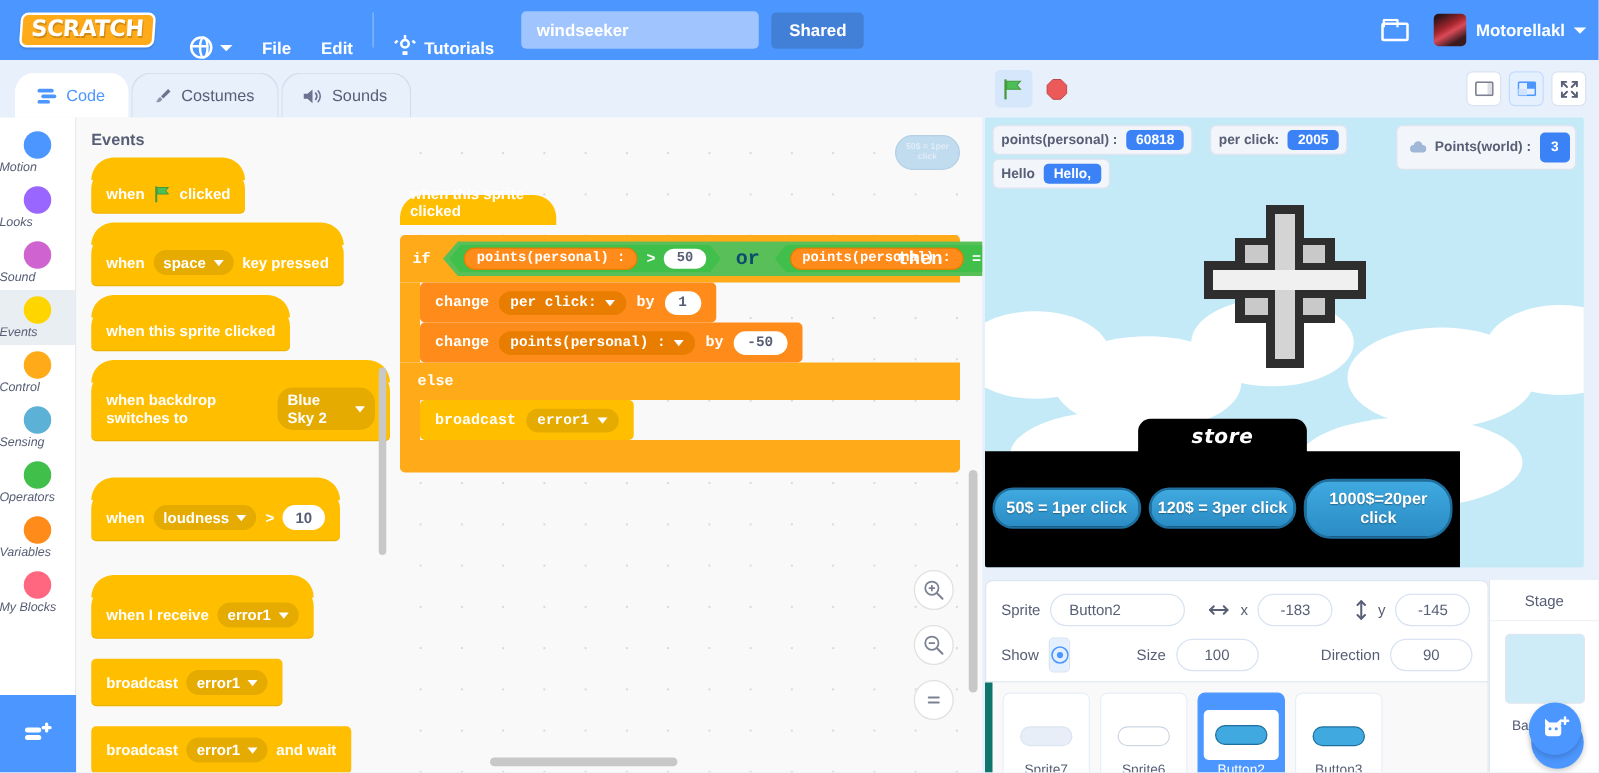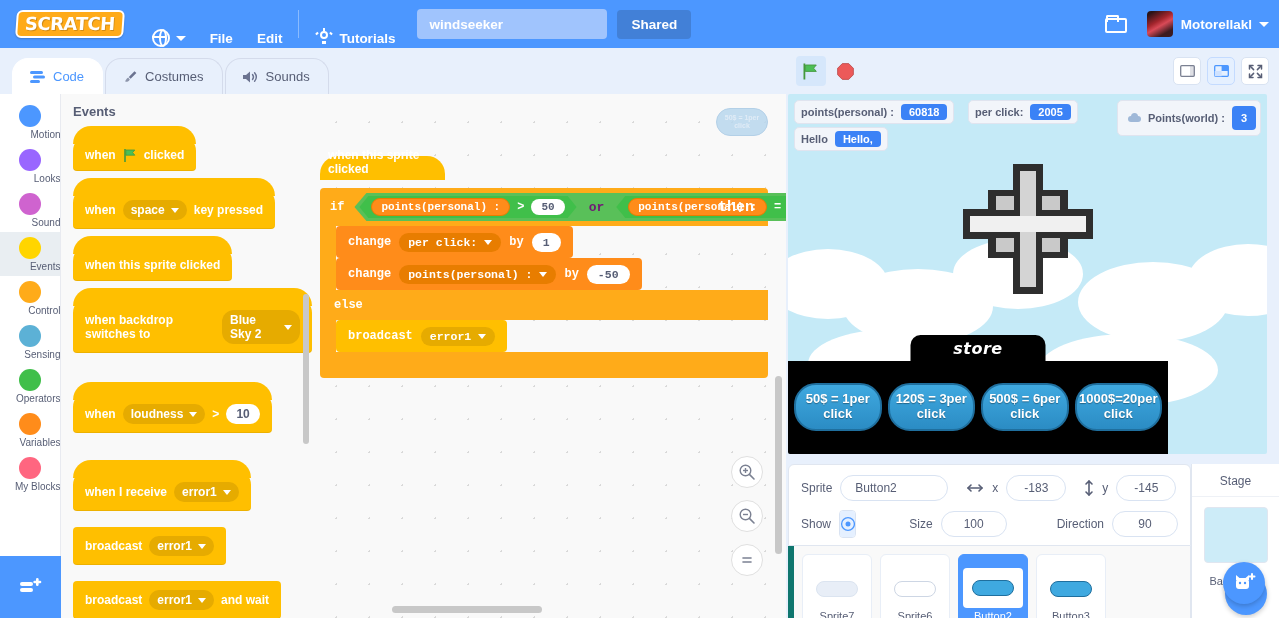--- a/index.html
+++ b/index.html
@@ -98,21 +98,21 @@
   }
   .tab.active { background:#fff; color:#4c97ff; border-color:#fff; }
 
   
   #catcol {
     position:absolute; left:0; top:94px; width:61px; bottom:0;
     background:#fff; border-right:1px solid #e8eaf0;
     display:flex; flex-direction:column; align-items:center;
     padding-top:6px; overflow:hidden;
   }
-  .cat { width:61px; padding:5px 0 4px; text-align:right; cursor:pointer; }
+  .cat { width:61px; padding:5px 0 4px; text-align:left; cursor:pointer;font-style:italic; }
   .cat.sel { background:#e9eef2; }
   .cat .dot { width:22px;height:22px;border-radius:50%;margin:0 auto 2px; }
   .cat .lbl { font-size:10px; color:#575e75; }
   #addext {
     position:absolute; left:0; bottom:0; width:61px; height:62px;
     background:#4c97ff; display:flex; align-items:center; justify-content:center;
     cursor:pointer;
   }
 
   
@@ -183,21 +183,21 @@
   .varpill {
     background:#ff8c1a; border:1px solid #e87d00; color:#fff;
     border-radius:11px; padding:2px 9px; font-size:11px; font-weight:bold;
     white-space:nowrap;
   }
   .oval-white {
     background:#fff; color:#575e75; border-radius:11px; padding:2px 10px;
     font-size:11px; font-weight:bold;
   }
   .op-sym { color:#fff; font-size:12px; font-weight:bold; }
-  .or-word { color:#701a75; font-size:13px; font-weight:bold; padding:0 9px; }
+  .or-word { color:#0c4a6e; font-size:16px; font-weight:bold; padding:0 9px; }
   .stmt {
     position:relative; margin-left:16px; height:32px;
     background:#ff8c1a; display:inline-flex; align-items:center;
     gap:8px; padding:0 12px; border-radius:4px;
     color:#fff; font-size:12px; font-weight:bold;
   }
   .stmt .drop {
     background:#e87d00; border-radius:12px; padding:3px 9px;
     display:inline-flex; align-items:center; gap:7px; font-size:11.5px;
   }
@@ -675,21 +675,20 @@
         <rect x="38" y="84" width="18" height="14" fill="#c9c9c9"></rect>
         <rect x="84" y="84" width="18" height="14" fill="#c9c9c9"></rect>
       </g>
     </svg>
 
     <div id="storepanel">
       <div id="storetab">store</div>
       <div class="storebtns">
         <div class="sbtn">50$ = 1per click</div>
         <div class="sbtn">120$ = 3per click</div>
-        <div class="sbtn">500$ = 6per click</div>
         <div class="sbtn">1000$=20per click</div>
       </div>
     </div>
   </div>
 
   <div id="spriteinfo">
     <div class="row">
       <span class="flabel">Sprite</span>
       <input class="finput" style="width: 108px; text-align: left; padding: 0px 14px;" value="Button2">
       <svg width="18" height="10" viewBox="0 0 18 10" style="margin-left:10px">

